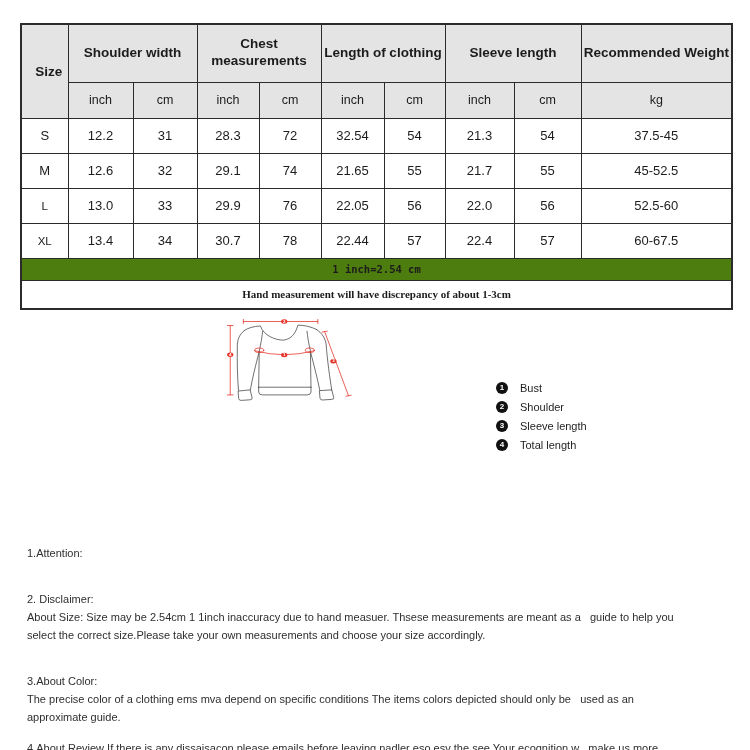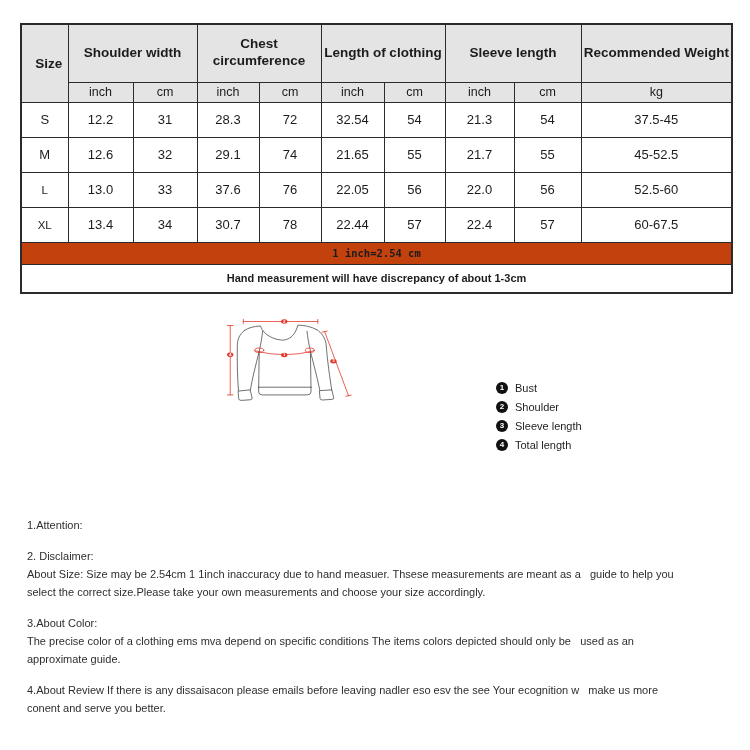--- a/index.html
+++ b/index.html
@@ -36,40 +36,40 @@
     background: #e4e4e4;
     font-weight: bold;
     font-size: 13.5px;
     height: 58px;
     line-height: 1.25;
   }
   .size-table .sub {
     background: #e4e4e4;
     font-weight: normal;
     font-size: 12.5px;
-    height: 20px;
+    height: 36px;
   }
   .size-table .szhead {
     background: #e4e4e4;
     font-weight: bold;
     font-size: 13.5px;
     padding-left: 8px;
   }
   .size-table .data { height: 35px; font-size: 13px; background: #ffffff; }
   .size-table .szcell { font-size: 13px; }
   .size-table .note1 {
     height: 22px;
     font-family: "DejaVu Sans Mono", monospace;
     font-weight: bold;
     font-size: 10.5px;
-    background: #c2410c;
+    background: #4d7c0f;
   }
   .size-table .note2 {
     height: 29px;
-    font-family: Liberation Sans, sans-serif;
+    font-family: Liberation Serif, serif;
     font-weight: bold;
     font-size: 11px;
     background: #ffffff;
   }
 
   
   .diagram-svg { position: absolute; left: 220px; top: 315px; }
 
   .legend {
     position: absolute;
@@ -88,38 +88,38 @@
     background: #111111;
     color: #ffffff;
     font-size: 8px;
     font-weight: bold;
     display: flex;
     align-items: center;
     justify-content: center;
     flex: 0 0 12px;
   }
   .legend-label {
-    margin-left: 7px;
     font-size: 11px;
     color: #1e1e1e;
     white-space: nowrap;
+    padding-left: 12px;
   }
 
   
   .notes {
     position: absolute;
     left: 27px;
     top: 516px;
     width: 706px;
     font-size: 11px;
     line-height: 18px;
     color: #2e2e2e;
   }
   .note-section { margin-bottom: 13px; }
-  .note-heading { white-space: pre-wrap; }
+  .note-heading { white-space: pre-wrap; margin-top: 28px; }
   .note-body { white-space: pre-wrap; }
 </style>
 </head>
 <body>
 
 <div class="page">
 
   <table class="size-table">
     <colgroup>
       <col style="width:47px">
@@ -130,21 +130,21 @@
         <col style="width:63px">
       <col style="width:61px">
         <col style="width:69px">
         <col style="width:67px">
       <col style="width:151px">
     </colgroup>
     <tbody>
       <tr>
         <td class="szhead" rowspan="2">Size</td>
         <td class="grp" colspan="2">Shoulder width</td>
-        <td class="grp" colspan="2">Chest circumference</td>
+        <td class="grp" colspan="2">Chest measurements</td>
         <td class="grp" colspan="2">Length of clothing</td>
         <td class="grp" colspan="2">Sleeve length</td>
         <td class="grp">Recommended Weight</td>
       </tr>
       <tr>
         <td class="sub">inch</td>
         <td class="sub">cm</td>
         <td class="sub">inch</td>
         <td class="sub">cm</td>
         <td class="sub">inch</td>
@@ -175,21 +175,21 @@
         <td class="data">21.65</td>
         <td class="data">55</td>
         <td class="data">21.7</td>
         <td class="data">55</td>
         <td class="data">45-52.5</td>
       </tr>
       <tr>
         <td class="data" style="font-size:11.5px">L</td>
         <td class="data">13.0</td>
         <td class="data">33</td>
-        <td class="data">37.6</td>
+        <td class="data">29.9</td>
         <td class="data">76</td>
         <td class="data">22.05</td>
         <td class="data">56</td>
         <td class="data">22.0</td>
         <td class="data">56</td>
         <td class="data">52.5-60</td>
       </tr>
       <tr>
         <td class="data" style="font-size:11.5px">XL</td>
         <td class="data">13.4</td>

